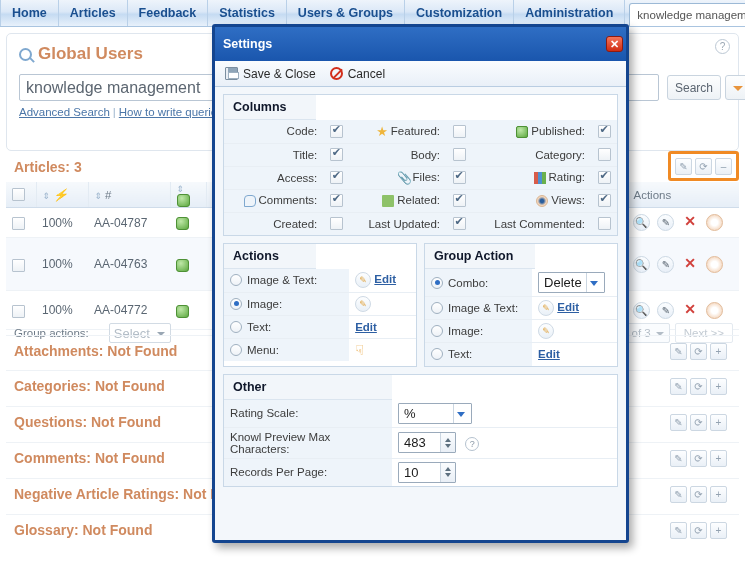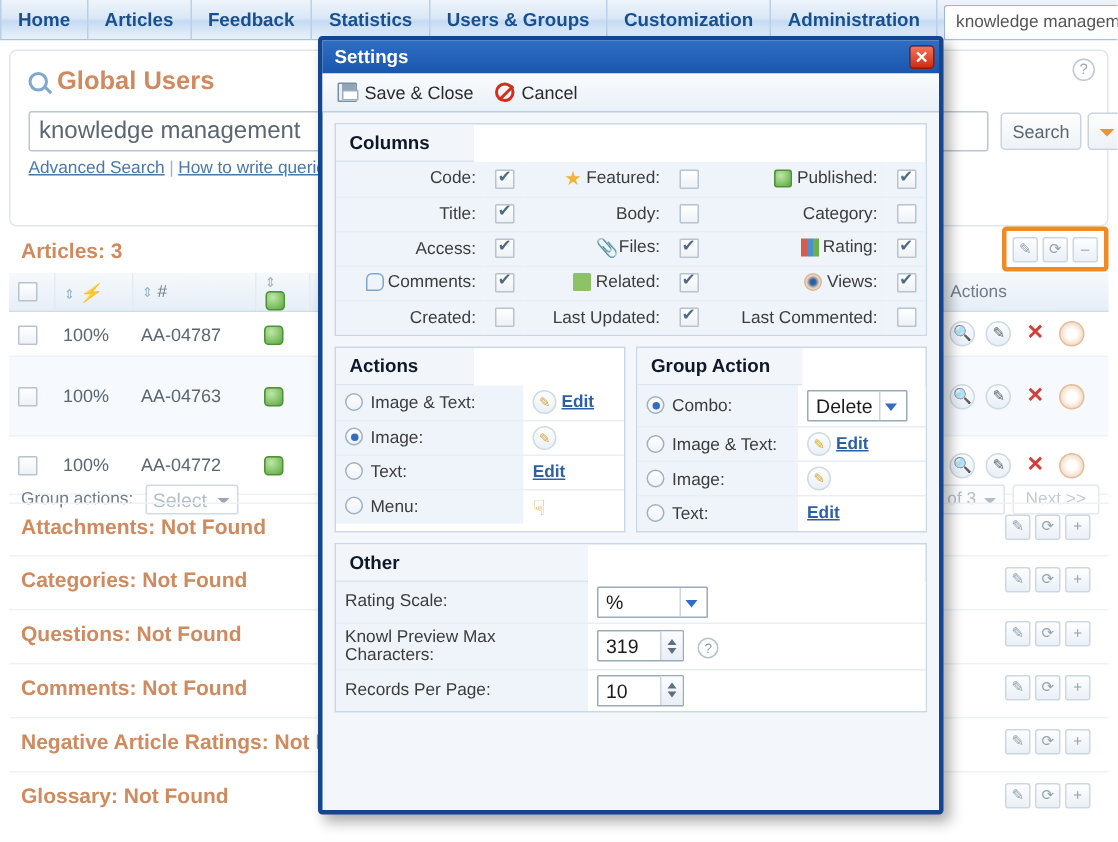--- a/index.html
+++ b/index.html
@@ -133,21 +133,21 @@
     display:inline-block; width:17px; height:17px; border-radius:50%;
     border:1px solid #cdd9e4; background:linear-gradient(to bottom,#fbfdff,#e8eff7);
     margin-right:4px; position:relative; cursor:pointer; vertical-align:middle;
     text-align:center; line-height:15px; font-size:10px;
   }
   .act-x { border:none; background:none; color:#d1413c; font-weight:bold; font-size:14px;}
   .act-eye { background:radial-gradient(circle,#fff 30%,#f6ddc8 70%); border-color:#e2bd9d;}
 
   .grpactions {
     position:absolute; left:14px; top:296px; font-size:11.5px; color:#6e7b88;
-    display:flex; align-items:center; gap:8px;
+    display:flex; align-items:center; gap:20px;
   }
   .tiny-sel {
     width:62px; height:20px; border:1px solid #d2dbe4; border-radius:2px;
     background:#fff; color:#b3bdc7; font-size:13px; padding-left:4px;
     display:inline-flex; align-items:center; position:relative;
   }
   .tiny-sel::after{
     content:''; position:absolute; right:5px; top:8px;
     border-left:4px solid transparent; border-right:4px solid transparent;
     border-top:4px solid #9aa7b4;
@@ -194,21 +194,21 @@
   }
   .nf-icons { display:flex; gap:3px; padding-right:12px; }
 
   
   .dlg {
     position:absolute; left:212px; top:24px; width:417px; height:519px;
     background:#f3f7fb; border:3px solid #14458f; border-radius:3px;
     box-shadow:4px 5px 9px rgba(0,0,0,.33);
   }
   .dlg-tb {
-    height:22px; background:linear-gradient(to bottom,#2f6ec4,#1a56ad);
+    height:34px; background:linear-gradient(to bottom,#2f6ec4,#1a56ad);
     display:flex; align-items:center; justify-content:space-between;
     padding:0 3px 0 8px;
   }
   .dlg-title { color:#fff; font-size:12.5px; font-weight:bold; }
   .dlg-x {
     width:17px; height:16px; border-radius:3px; border:1px solid #8f1b10;
     background:linear-gradient(to bottom,#f4755a,#cf2c12);
     color:#fff; font-size:11px; font-weight:bold; cursor:pointer;
     display:flex; align-items:center; justify-content:center;
   }
@@ -608,21 +608,21 @@
               <span class="sel-box" style="width:74px">
                     <span class="divider"></span>
                     <span>%</span>
                   </span>
             </td>
           </tr>
           <tr>
             <td class="other-lbl">Knowl Preview Max Characters:</td>
             <td class="cel2">
               <span class="spin">
-                    <span>319</span>
+                    <span>483</span>
                     <span class="arrows">
                       <i class="u"></i>
                       <i class="d"></i>
                     </span>
                   </span>
               <span class="qm">?</span>
             </td>
           </tr>
           <tr>
             <td class="other-lbl">Records Per Page:</td>

